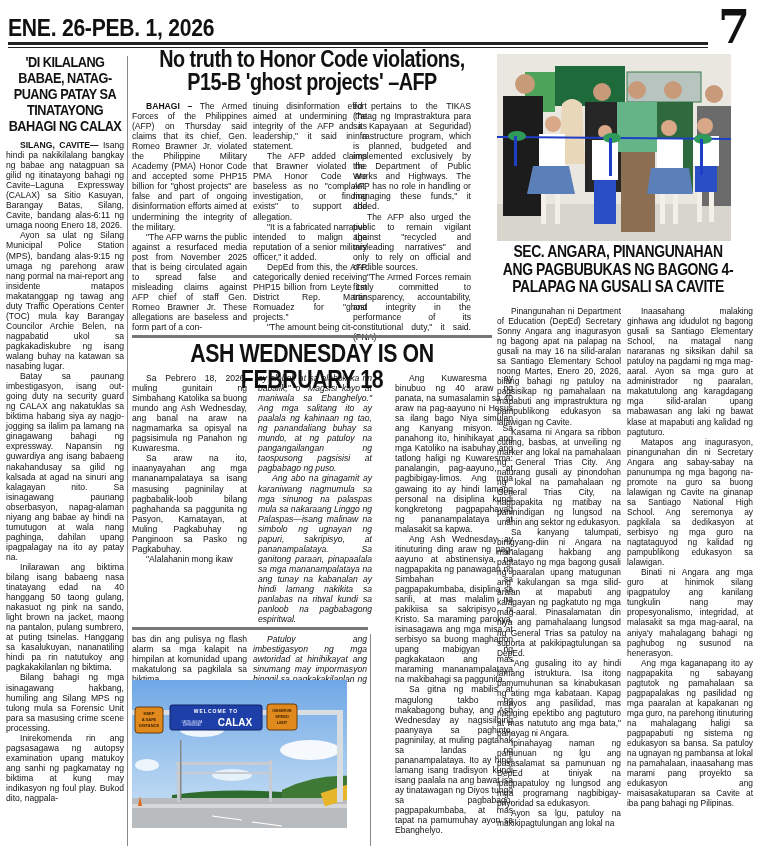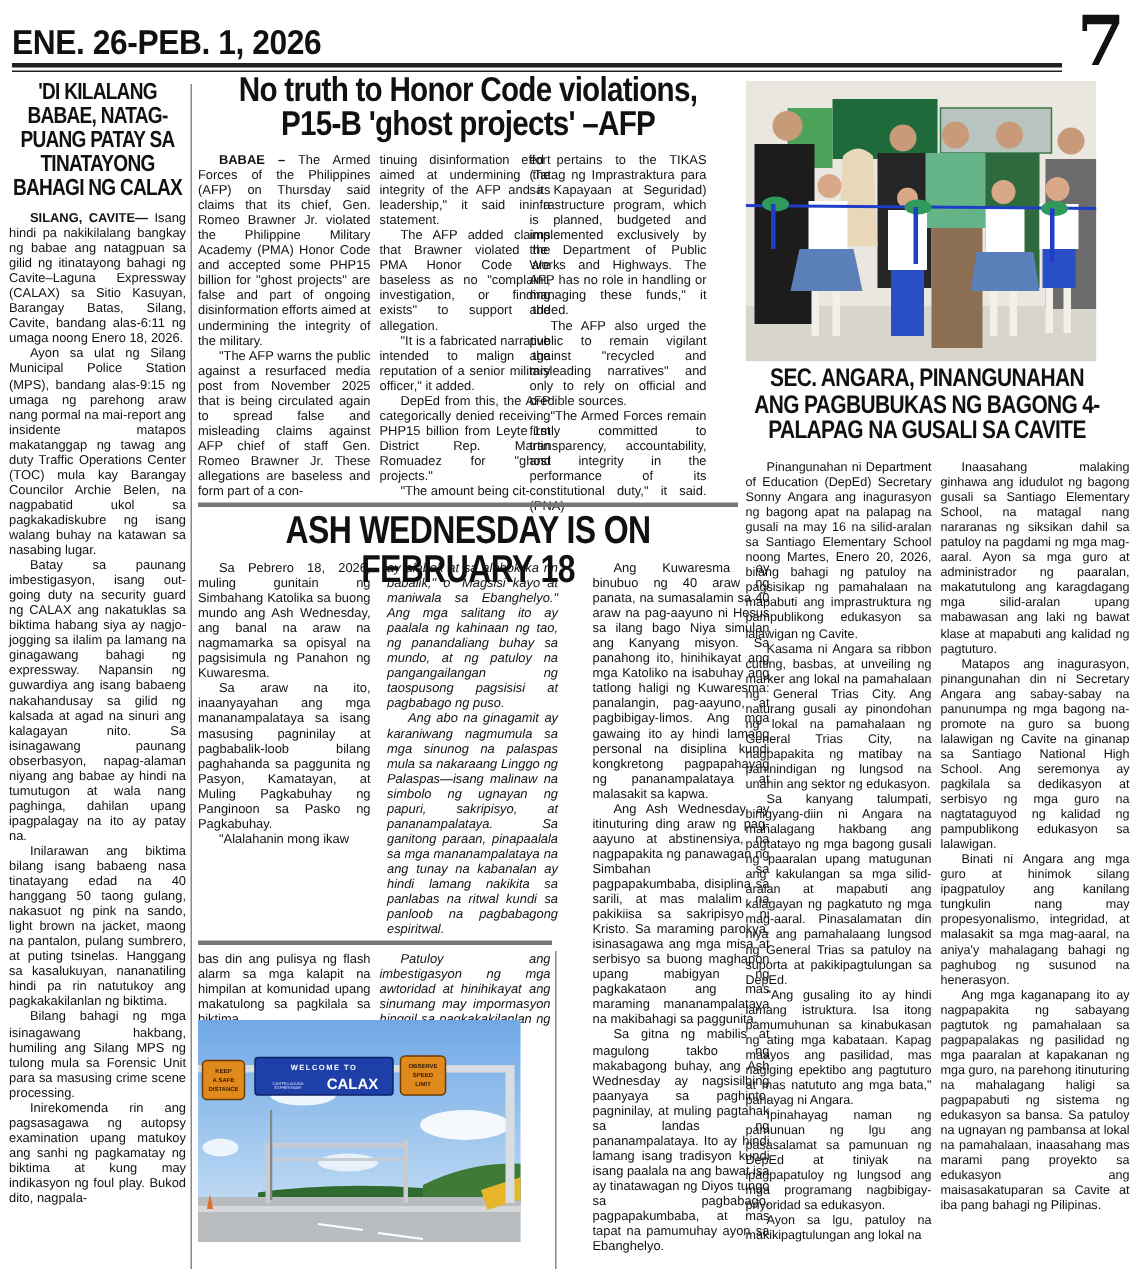--- a/index.html
+++ b/index.html
@@ -45,21 +45,21 @@
   <p>Ayon sa ulat ng Silang Municipal Police Station (MPS), bandang alas-9:15 ng umaga ng parehong araw nang pormal na mai-report ang insidente matapos makatanggap ng tawag ang duty Traffic Operations Center (TOC) mula kay Barangay Councilor Archie Belen, na nagpabatid ukol sa pagkakadiskubre ng isang walang buhay na katawan sa nasabing lugar.</p>
   <p>Batay sa paunang imbestigasyon, isang out-going duty na security guard ng CALAX ang nakatuklas sa biktima habang siya ay nagjo-jogging sa ilalim pa lamang na ginagawang bahagi ng expressway. Napansin ng guwardiya ang isang babaeng nakahandusay sa gilid ng kalsada at agad na sinuri ang kalagayan nito. Sa isinagawang paunang obserbasyon, napag-alaman niyang ang babae ay hindi na tumutugon at wala nang paghinga, dahilan upang ipagpalagay na ito ay patay na.</p>
   <p>Inilarawan ang biktima bilang isang babaeng nasa tinatayang edad na 40 hanggang 50 taong gulang, nakasuot ng pink na sando, light brown na jacket, maong na pantalon, pulang sumbrero, at puting tsinelas. Hanggang sa kasalukuyan, nananatiling hindi pa rin natutukoy ang pagkakakilanlan ng biktima.</p>
   <p>Bilang bahagi ng mga isinagawang hakbang, humiling ang Silang MPS ng tulong mula sa Forensic Unit para sa masusing crime scene processing.</p>
   <p>Inirekomenda rin ang pagsasagawa ng autopsy examination upang matukoy ang sanhi ng pagkamatay ng biktima at kung may indikasyon ng foul play. Bukod dito, nagpala-</p>
 </div>
 <div class="sep-v" style="left:127px; top:56px; height:790px;"></div>
 
 <div class="hl-afp">No truth to Honor Code violations, P15-B 'ghost projects' –AFP</div>
 <div class="col" style="left:132px; top:101px; width:115px;">
-  <p><span class="dateline">BABAE –</span> <span>The Armed Forces of the Philippines (AFP) on Thursday said claims that its chief, Gen. Romeo Brawner Jr. violated the Philippine Military Academy (PMA) Honor Code and accepted some PHP15 billion for "ghost projects" are false and part of ongoing disinformation efforts aimed at undermining the integrity of the military.</span></p>
+  <p><span class="dateline">BAHAGI –</span> <span>The Armed Forces of the Philippines (AFP) on Thursday said claims that its chief, Gen. Romeo Brawner Jr. violated the Philippine Military Academy (PMA) Honor Code and accepted some PHP15 billion for "ghost projects" are false and part of ongoing disinformation efforts aimed at undermining the integrity of the military.</span></p>
   <p>"The AFP warns the public against a resurfaced media post from November 2025 that is being circulated again to spread false and misleading claims against AFP chief of staff Gen. Romeo Brawner Jr. These allegations are baseless and form part of a con-</p>
 </div>
 <div class="col" style="left:253px; top:101px; width:114px;">
   <p class="noindent">tinuing disinformation effort aimed at undermining the integrity of the AFP and its leadership," it said in a statement.</p>
   <p>The AFP added claims that Brawner violated the PMA Honor Code are baseless as no "complaint, investigation, or finding exists" to support the allegation.</p>
   <p>"It is a fabricated narrative intended to malign the reputation of a senior military officer," it added.</p>
   <p>DepEd from this, the AFP categorically denied receiving PHP15 billion from Leyte 1st District Rep. Martin Romuadez for "ghost projects."</p>
   <p>"The amount being cit-</p>
 </div>
 <div class="col" style="left:353px; top:101px; width:118px;">

